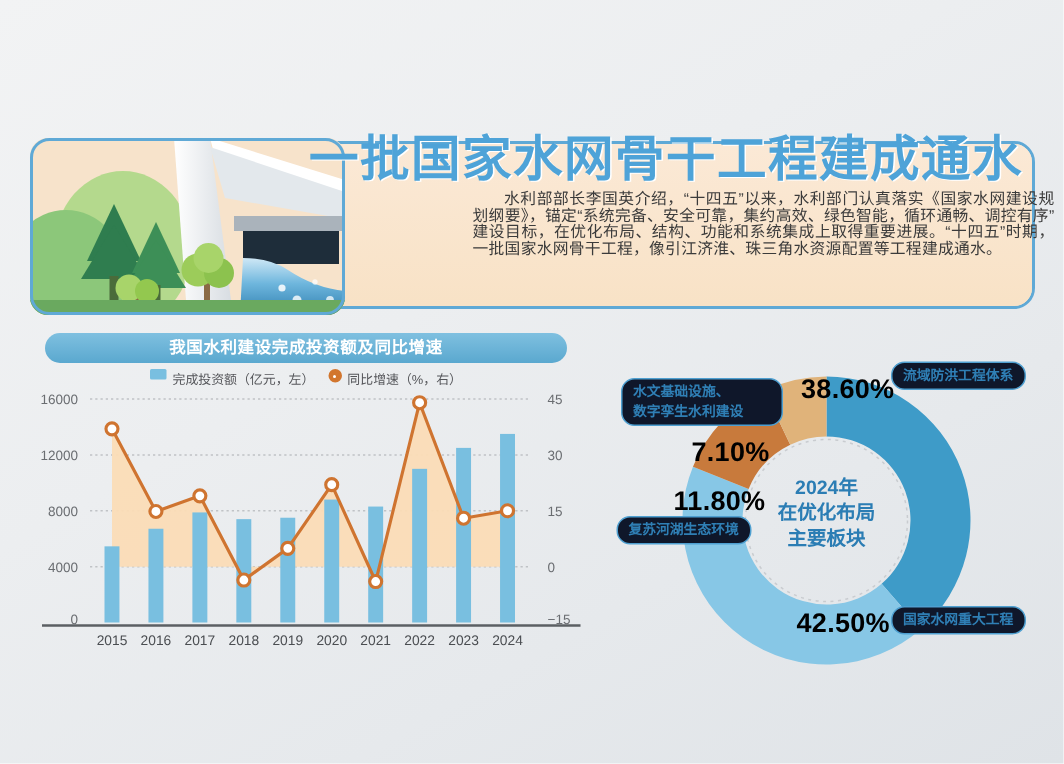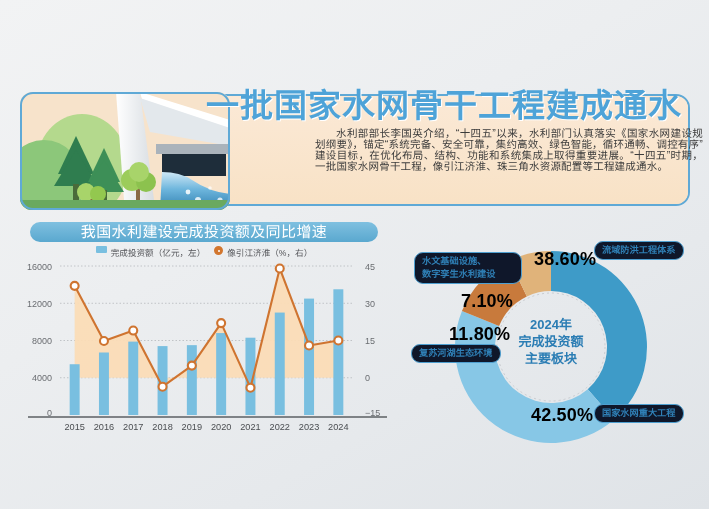--- a/index.html
+++ b/index.html
@@ -35,21 +35,21 @@
     font-size:10.5px;line-height:11px;color:#3b3b3b;text-align:justify;
     letter-spacing:.2px;
   }
   .body-text p{margin:0;text-indent:21px;}
 
   
   .chartbox{position:absolute;left:8px;top:218px;width:385px;height:225px;}
   .chart-head{
     position:absolute;left:22px;top:4px;width:348px;height:20px;
     border-radius:10px;background:linear-gradient(180deg,#7fc0e0,#5aa8cf);
-    color:#fff;font-size:15px;font-weight:normal;text-align:center;line-height:20px;
+    color:#fff;font-size:11px;font-weight:bold;text-align:center;line-height:20px;
     letter-spacing:.4px;
   }
   .legend{position:absolute;left:22px;top:26px;width:348px;height:16px;
           display:flex;justify-content:center;align-items:center;gap:9px;font-size:8.6px;color:#55565a;}
   .lg{display:flex;align-items:flex-start;gap:4px;}
   .lg-sq{width:11px;height:7px;background:#79bfe0;border-radius:1px;}
   .lg-dot{width:9px;height:9px;border-radius:50%;background:#d2762e;border:2px solid #d2762e;box-sizing:border-box;position:relative;}
   .lg-dot::after{content:"";position:absolute;left:1.5px;top:1.5px;width:2px;height:2px;border-radius:50%;background:#fff;}
 
   .plot{position:absolute;left:0;top:40px;width:385px;height:185px;}
@@ -158,21 +158,21 @@
 
     <div class="chart-head">我国水利建设完成投资额及同比增速</div>
 
     <div class="legend">
       <div class="lg">
         <span class="lg-sq"></span>
         <span>完成投资额（亿元，左）</span>
       </div>
       <div class="lg">
         <span class="lg-dot"></span>
-        <span>像引江济淮（%，右）</span>
+        <span>同比增速（%，右）</span>
       </div>
     </div>
 
     <div class="plot">
       <svg id="comboSvg" width="385" height="185" viewBox="0 0 385 185" xmlns="http://www.w3.org/2000/svg">
           <line x1="52" x2="345" y1="119.75" y2="119.75" stroke="#b9bcc0" stroke-width="1" stroke-dasharray="1.5 2" opacity=".85"></line>
           <line x1="52" x2="345" y1="82.5" y2="82.5" stroke="#b9bcc0" stroke-width="1" stroke-dasharray="1.5 2" opacity=".85"></line>
           <line x1="52" x2="345" y1="45.25" y2="45.25" stroke="#b9bcc0" stroke-width="1" stroke-dasharray="1.5 2" opacity=".85"></line>
           <line x1="52" x2="345" y1="8" y2="8" stroke="#b9bcc0" stroke-width="1" stroke-dasharray="1.5 2" opacity=".85"></line>
           <path d="M 66.65 119.75 L 66.65 27.866666666666674 L 95.95 82.99666666666666 L 125.25 72.56666666666666 L 154.55 128.69 L 183.85 107.58166666666666 L 213.15 65.11666666666666 L 242.45000000000002 129.68333333333334 L 271.75 10.483333333333348 L 301.04999999999995 87.46666666666667 L 330.34999999999997 82.5 L 330.34999999999997 119.75 Z" fill="#fbdcb6" opacity=".95"></path>
@@ -227,21 +227,21 @@
         <path d="M 158 29 A 96 96 0 0 1 221.0322325522838 197.40813255066598 L 194.76880232216556 167.23807732122182 A 56 56 0 0 0 158 69 Z" fill="#3e9bc8"></path>
         <path d="M 221.0322325522838 197.40813255066598 A 96 96 0 0 1 68.96526527987251 89.09991624917116 L 106.06307141325897 104.05828447868318 A 56 56 0 0 0 194.76880232216556 167.23807732122182 Z" fill="#87c7e6"></path>
         <path d="M 68.96526527987251 89.09991624917116 A 96 96 0 0 1 116.58021961462794 38.395139900652524 L 133.8384614418663 74.48049827538064 A 56 56 0 0 0 106.06307141325897 104.05828447868318 Z" fill="#c87a3c"></path>
         <path d="M 116.58021961462794 38.395139900652524 A 96 96 0 0 1 157.99999999999997 29 L 158 69 A 56 56 0 0 0 133.8384614418663 74.48049827538064 Z" fill="#e0b37a"></path>
         <circle cx="158" cy="125" r="54" fill="none" stroke="#c9ccd0" stroke-width="1" stroke-dasharray="2 3"></circle>
       </svg>
   </div>
 
   <div class="donut-center">
     <span class="dc-line">2024年</span>
-    <span class="dc-line">完成投资额</span>
+    <span class="dc-line">在优化布局</span>
     <span class="dc-line">主要板块</span>
   </div>
 
   <div class="pielabel" style="left:576px;top:241px;">流域防洪工程体系</div>
   <div class="pielabel" style="left:576px;top:404px;">国家水网重大工程</div>
   <div class="pielabel" style="left:393px;top:344px;">复苏河湖生态环境</div>
   <div class="pielabel" id="hydroLabel" style="left:396px;top:252px;width:92px;">水文基础设施、<br>数字孪生水利建设</div>
 
   <div class="pct" style="left:534px;top:249px;">38.60%</div>
   <div class="pct" style="left:531px;top:405px;">42.50%</div>

